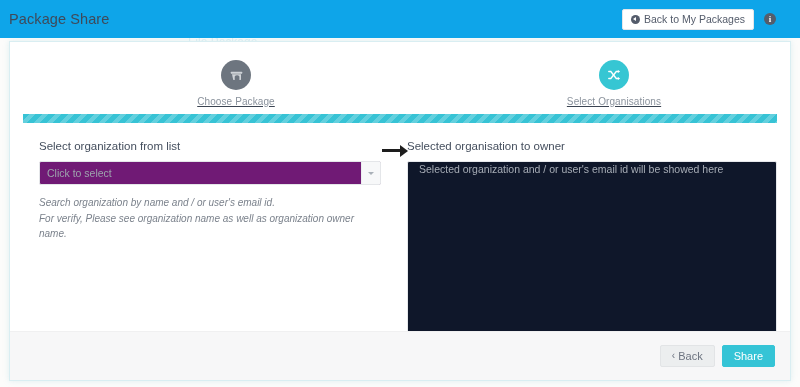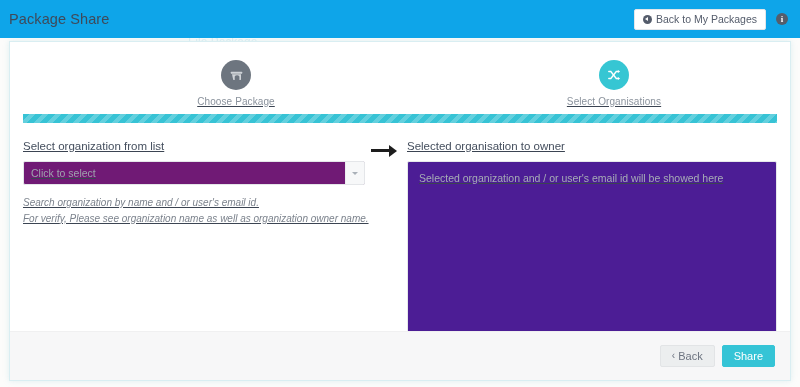--- a/index.html
+++ b/index.html
@@ -33,21 +33,21 @@
     font-size: 14.5px;
     font-weight: 400;
     color: #3f4a5a;
     letter-spacing: .1px;
   }
   .topbar-right {
     margin-left: auto;
     display: flex;
     align-items: center;
     height: 100%;
-    padding-right: 2px;
+    padding-right: 14px;
   }
   .btn-back-packages {
     display: flex;
     align-items: center;
     gap: 4px;
     height: 21px;
     padding: 0 8px;
     border: 1px solid #e3e6ea;
     border-radius: 2px;
     background: #ffffff;
@@ -183,23 +183,22 @@
       rgba(255,255,255,.22) 50%,
       rgba(255,255,255,.22) 75%,
       transparent 75%,
       transparent);
     background-size: 13px 13px;
   }
 
   
   .columns {
     position: relative;
-    margin: 17px 13px 0 13px;
-    display: flex;
-    text-decoration: underline;
+    margin: 17px 13px 0 29px;
+    display: flex;
   }
   .col-left  { width: 358px; position: relative; }
   .col-mid   { width: 38px;  position: relative; }
   .col-right { flex: 1; position: relative; }
 
   .field-label {
     font-size: 11.5px;
     color: #454f5e;
     font-weight: 400;
     margin-bottom: 9px;
@@ -265,22 +264,22 @@
     border-bottom: 6px solid transparent;
     border-left: 8px solid #1d1d1d;
     margin-left: -1px;
   }
 
   .result-box {
     width: 370px;
     height: 201px;
     border: 1px solid #e6e8eb;
     border-radius: 2px;
-    background: #4c1d95;
-    padding: 9px 11px;
+    background: #0f172a;
+    padding: 0 11px;
     cursor: text;
   }
   .result-placeholder {
     font-size: 10.5px;
     color: #a7adb6;
   }
 
   
   .card-footer {
     position: absolute;

